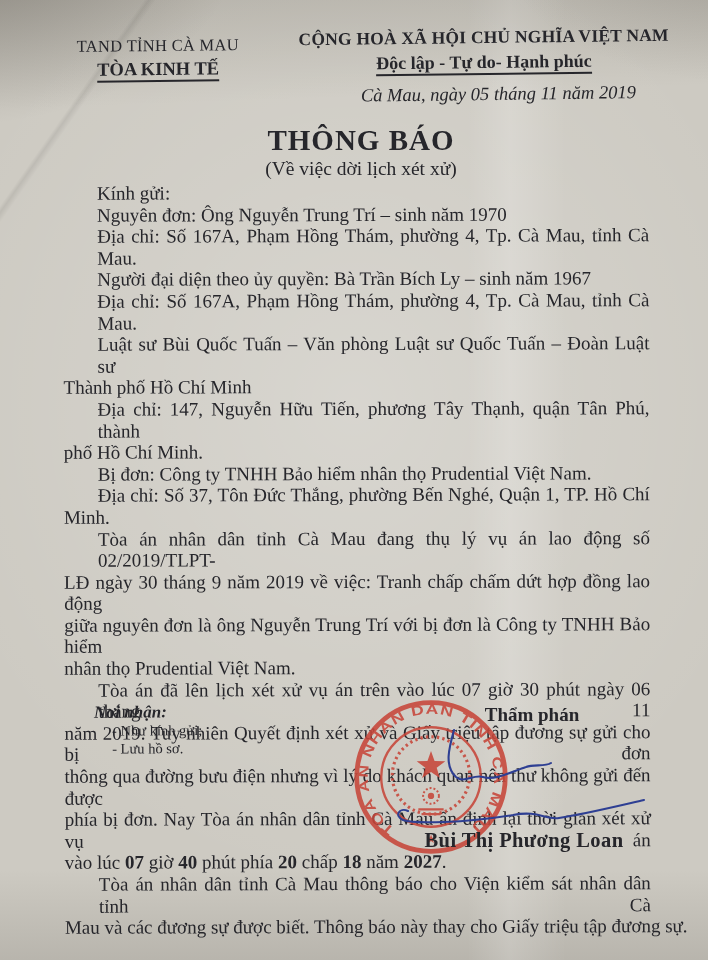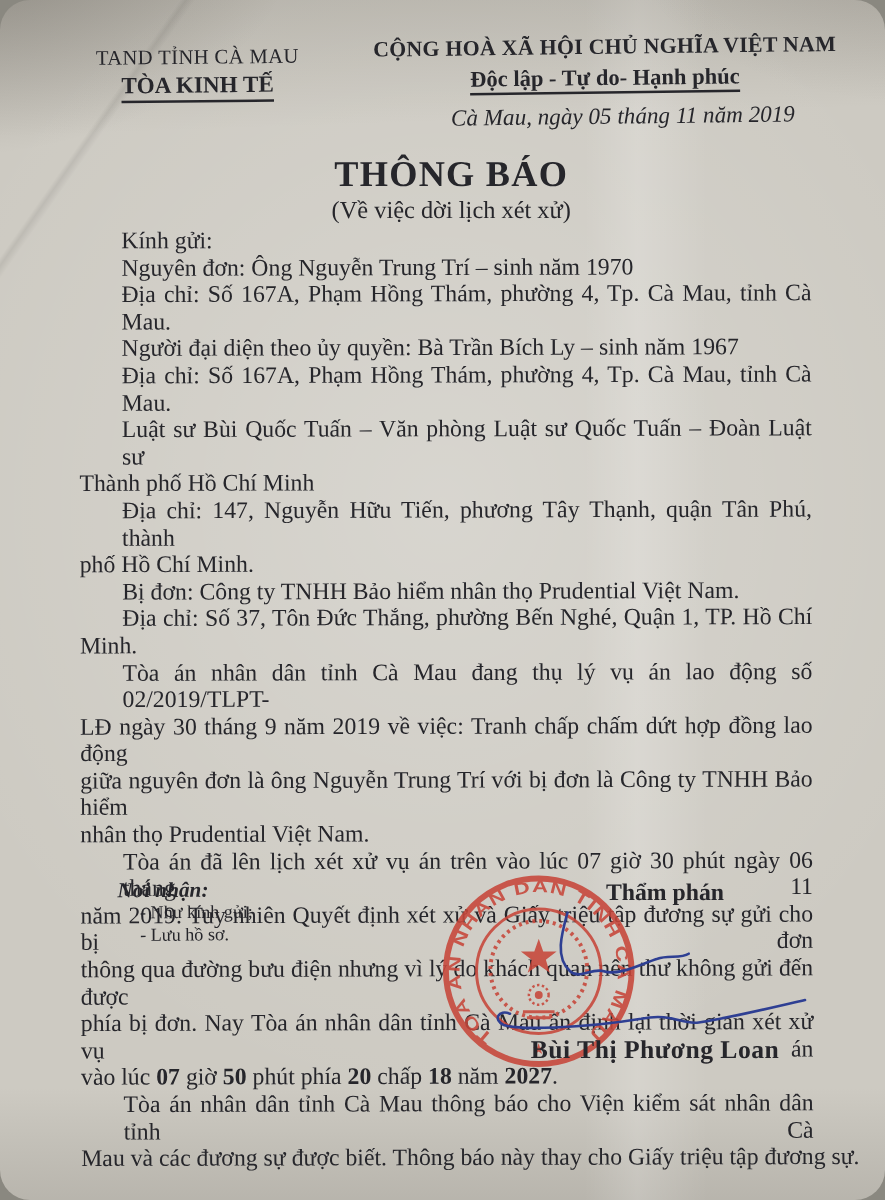--- a/index.html
+++ b/index.html
@@ -12,21 +12,20 @@
     color:#26262b;
     background:
       radial-gradient(420px 280px at -50px -70px, rgba(55,50,43,.38), rgba(55,50,43,0) 70%),
       radial-gradient(340px 200px at 104% -6%, rgba(70,64,56,.20), rgba(70,64,56,0) 70%),
       linear-gradient(178deg, rgba(85,80,70,.18), rgba(85,80,70,0) 110px),
       linear-gradient(125deg, rgba(0,0,0,0) 118px, rgba(0,0,0,.08) 122px, rgba(0,0,0,0) 128px),
       radial-gradient(560px 620px at 50% 42%, rgba(255,255,255,.22), rgba(255,255,255,0) 78%),
       linear-gradient(90deg, rgba(0,0,0,0) 66%, rgba(255,255,255,.18) 72%, rgba(0,0,0,0) 80%),
       linear-gradient(0deg, rgba(75,70,62,.16), rgba(75,70,62,0) 90px),
       #cdcac2;
-    border-radius: 24px;
   }
   .abs{position:absolute;}
   .ctr{text-align:center;}
   .b{font-weight:bold;}
   .i{font-style:italic;}
   .u{border-bottom:2px solid currentColor;padding-bottom:1px;display:inline-block;line-height:1.05;}
 
   .hdr-left{left:60px;top:36px;width:196px;transform:rotate(-.6deg);}
   .hdr-left .l1{font-size:16.5px;letter-spacing:.3px;}
   .hdr-left .l2{font-size:18.5px;margin-top:3px;}
@@ -93,21 +92,21 @@
       <div class="ln j">LĐ ngày 30 tháng 9 năm 2019 về việc: Tranh chấp chấm dứt hợp đồng lao động</div>
       <div class="ln j">giữa nguyên đơn là ông Nguyễn Trung Trí với bị đơn là Công ty TNHH Bảo hiểm</div>
       <div class="ln">nhân thọ Prudential Việt Nam.</div>
     </div>
 
     <div>
       <div class="ln ind j">Tòa án đã lên lịch xét xử vụ án trên vào lúc 07 giờ 30 phút ngày 06 tháng 11</div>
       <div class="ln j">năm 2019. Tuy nhiên Quyết định xét xử và Giấy triệu tập đương sự gửi cho bị đơn</div>
       <div class="ln j">thông qua đường bưu điện nhưng vì lý do khách quan nên thư không gửi đến được</div>
       <div class="ln j">phía bị đơn. Nay Tòa án nhân dân tỉnh Cà Mau ấn định lại thời gian xét xử vụ án</div>
-      <div class="ln"><span>vào lúc </span><span class="b">07</span><span> giờ </span><span class="b">50</span><span> phút phía </span><span class="b">20</span><span> chấp </span><span class="b">18</span><span> năm </span><span class="b">2027</span><span>.</span></div>
+      <div class="ln"><span>vào lúc </span><span class="b">07</span><span> giờ </span><span class="b">40</span><span> phút phía </span><span class="b">20</span><span> chấp </span><span class="b">18</span><span> năm </span><span class="b">2027</span><span>.</span></div>
     </div>
 
     <div>
       <div class="ln ind j">Tòa án nhân dân tỉnh Cà Mau thông báo cho Viện kiểm sát nhân dân tỉnh Cà</div>
       <div class="ln">Mau và các đương sự được biết. Thông báo này thay cho Giấy triệu tập đương sự.</div>
     </div>
   </div>
 
   <div class="abs noinhan">
     <div class="lbl b i">Nơi nhận:</div>

